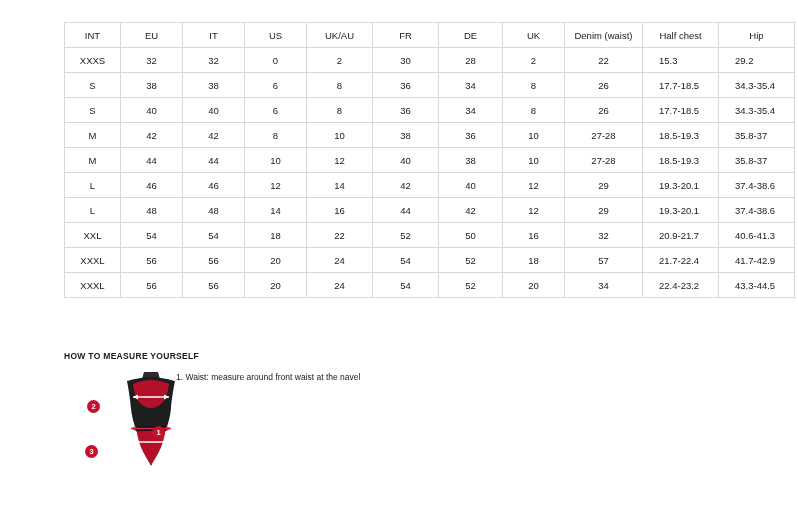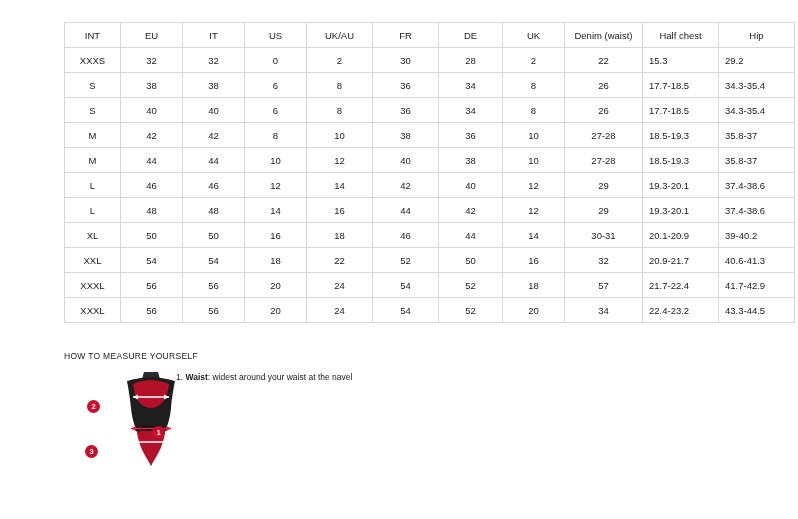--- a/index.html
+++ b/index.html
@@ -52,30 +52,30 @@
   table.size-table col.c4 { width: 66px; }
   table.size-table col.c5 { width: 66px; }
   table.size-table col.c6 { width: 64px; }
   table.size-table col.c7 { width: 62px; }
   table.size-table col.c8 { width: 78px; }
   table.size-table col.c9 { width: 76px; }
   table.size-table col.c10 { width: 76px; }
   
   table.size-table td.left-al {
     text-align: left;
-    padding-left: 6px;
+    padding-left: 16px;
   }
 
   
   .howto-title {
     position: absolute;
     left: 64px;
     top: 351px;
     font-size: 8.5px;
-    font-weight: normal;
+    font-weight: bold;
     letter-spacing: 0.3px;
     color: #1a1a1a;
   }
   .figure {
     position: absolute;
     left: 96px;
     top: 370px;
     width: 110px;
     height: 125px;
   }
@@ -84,21 +84,21 @@
     left: 176px;
     top: 371px;
     width: 560px;
   }
   .step {
     font-size: 8.5px;
     line-height: 12px;
     margin-bottom: 11px;
     color: #1a1a1a;
   }
-  .step b { font-weight: bold; }
+  .step b { font-weight: normal; }
 
   .marker {
     position: absolute;
     width: 13px;
     height: 13px;
     border-radius: 50%;
     background: #c8102e;
     color: #ffffff;
     font-size: 7.5px;
     line-height: 13px;
@@ -230,33 +230,20 @@
           <td>14</td>
           <td>16</td>
           <td>44</td>
           <td>42</td>
           <td>12</td>
           <td>29</td>
           <td class="left-al">19.3-20.1</td>
           <td class="left-al">37.4-38.6</td>
         </tr>
         <tr>
-          <td>XL</td>
-          <td>50</td>
-          <td>50</td>
-          <td>16</td>
-          <td>18</td>
-          <td>46</td>
-          <td>44</td>
-          <td>14</td>
-          <td>30-31</td>
-          <td class="left-al">20.1-20.9</td>
-          <td class="left-al">39-40.2</td>
-        </tr>
-        <tr>
           <td>XXL</td>
           <td>54</td>
           <td>54</td>
           <td>18</td>
           <td>22</td>
           <td>52</td>
           <td>50</td>
           <td>16</td>
           <td>32</td>
           <td class="left-al">20.9-21.7</td>
@@ -327,17 +314,17 @@
     </svg>
   </div>
 
   <div class="marker m1">1</div>
   <div class="marker m2">2</div>
   <div class="marker m3">3</div>
 
   <div class="steps">
     <div class="step">
       <span>1.</span>
-      <b>Waist</b><span>: widest around your waist at the navel</span>
+      <b>Waist</b><span>: measure around front waist at the navel</span>
     </div>
   </div>
 
 </div>
 
 </body></html>

